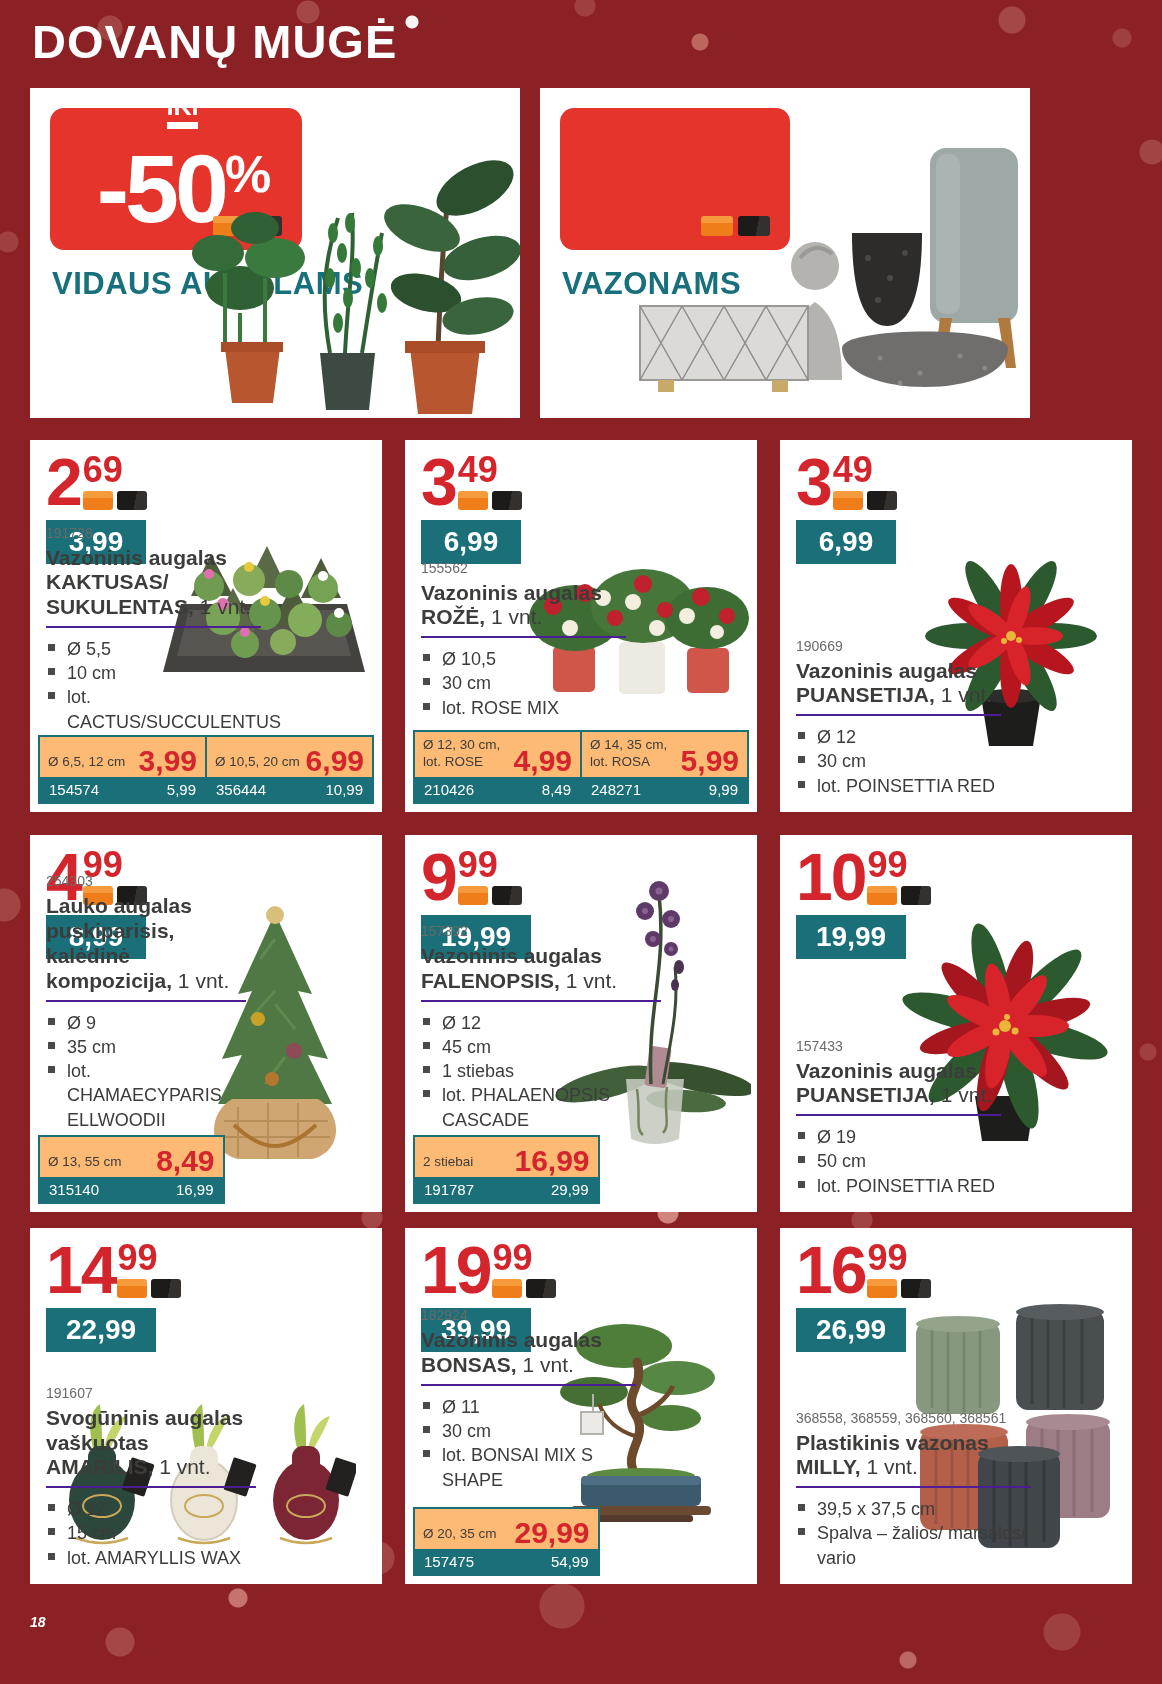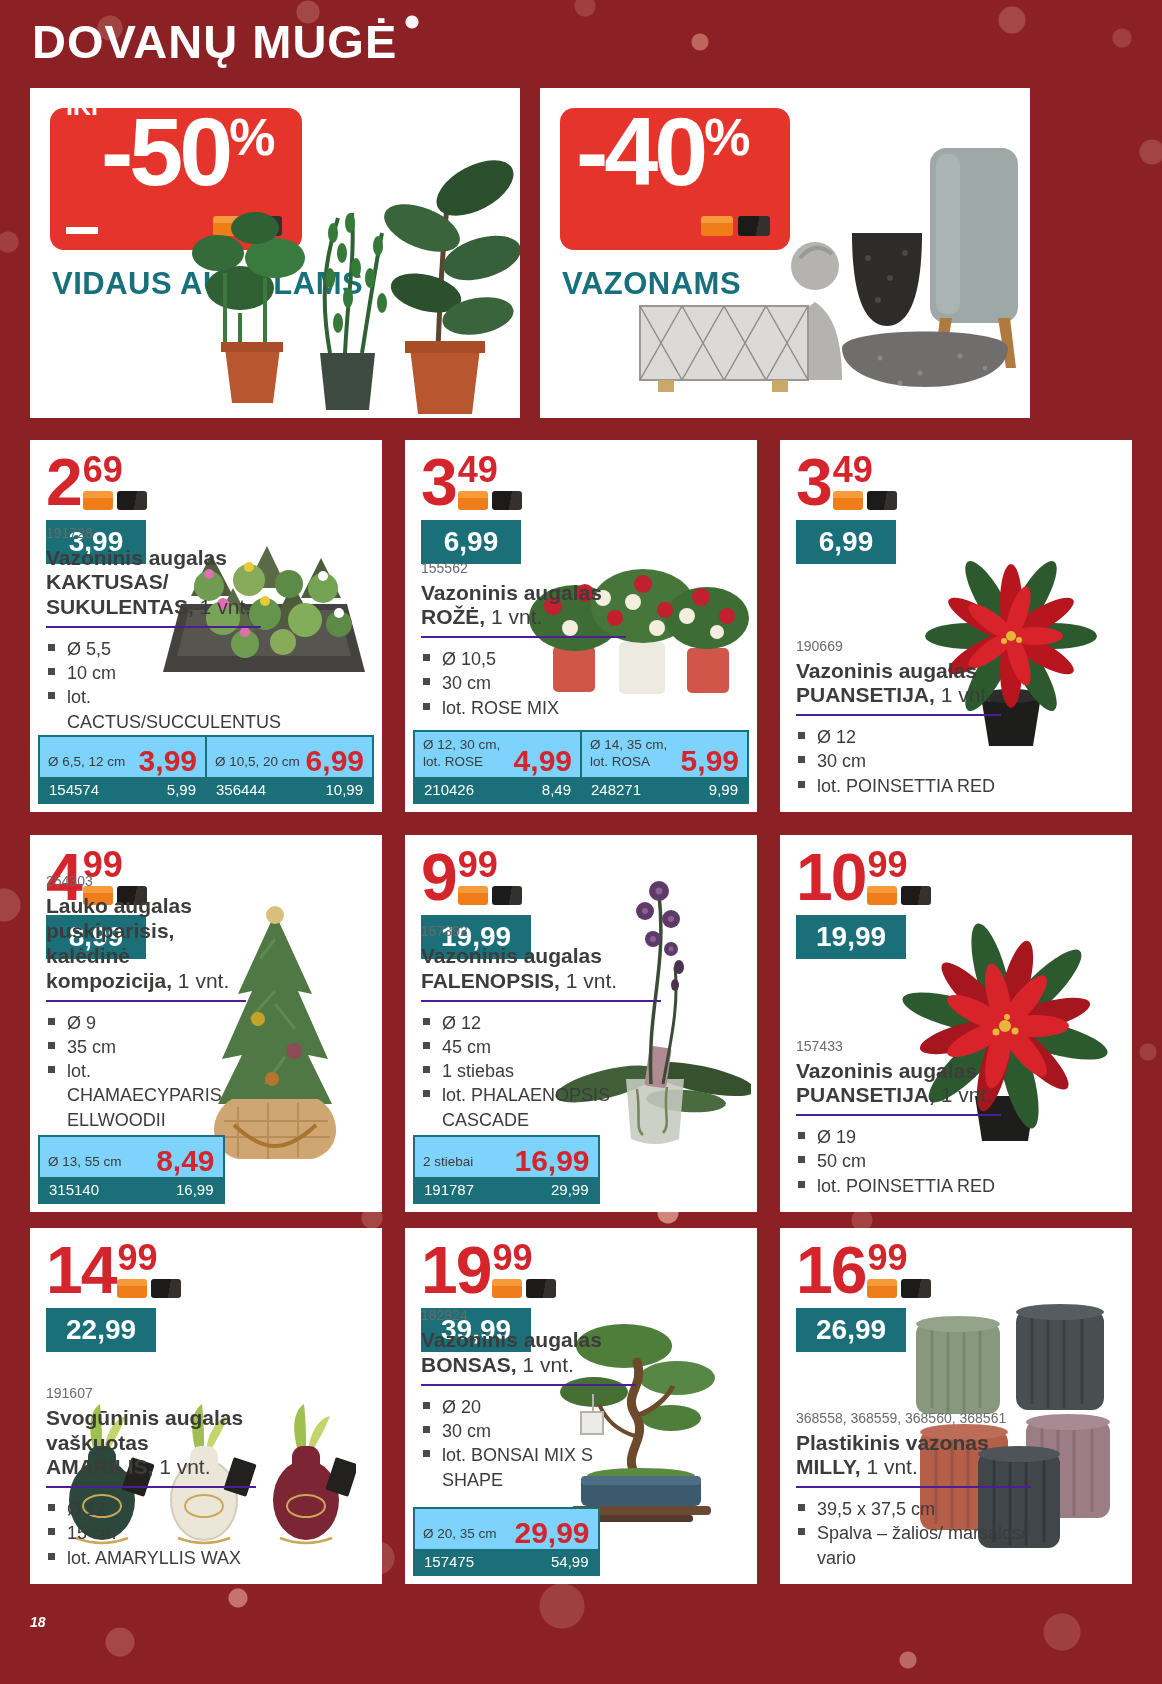--- a/index.html
+++ b/index.html
@@ -38,22 +38,23 @@
     position:absolute;top:14px;left:32px;margin:0;
     color:#ffffff;font-size:47px;font-weight:bold;letter-spacing:1px;
   }
   
   .banner{
     position:absolute;top:88px;height:330px;background:#ffffff;
   }
   .discount-box{
     position:relative;background:#e5342c;border-radius:14px;
     height:142px;margin:20px 0 0 20px;
-    display:flex;padding-left:16px;box-sizing:border-box;
+    display:flex;align-items:center;padding-left:16px;box-sizing:border-box;
     color:#fff;
+    flex-direction:column;
   }
   .iki{
     font-size:25px;font-weight:bold;border-bottom:7px solid #ffffff;
     padding-bottom:1px;margin-right:3px;transform:translateY(-16px);
   }
   .dval{font-size:97px;font-weight:bold;letter-spacing:-4px;line-height:.9;}
   .pct{font-size:52px;letter-spacing:0;display:inline-block;transform:translateY(-30px);}
   .bcards{position:absolute;right:20px;bottom:14px;display:flex;gap:5px;}
   .mini-card{display:inline-block;width:32px;height:20px;border-radius:3px;}
   .mini-card.orange{background:linear-gradient(180deg,#f59b3c 0 35%,#ef7d1a 35%);}
@@ -78,21 +79,21 @@
   .info{position:absolute;left:16px;}
   .pcode{font-size:14px;color:#6a6a69;margin-bottom:5px;}
   .pname{font-size:21px;line-height:1.18;color:#3c3c3b;border-bottom:2px solid #4c1d95;
          padding-bottom:6px;width:fit-content;max-width:100%;}
   .pname b{font-weight:bold;}
   .bullets{list-style:none;margin:9px 0 0;padding:0;}
   .bullets li{position:relative;padding-left:21px;font-size:18px;color:#3c3c3b;line-height:1.35;}
   .bullets li::before{content:"";position:absolute;left:2px;top:7px;width:7px;height:7px;background:#4a4a49;}
   .variants{position:absolute;left:8px;right:8px;bottom:8px;display:flex;}
   .variants.half{right:auto;width:53%;}
-  .variant{flex:1;border:2px solid #1b6f78;background:#7dd3fc;box-sizing:border-box;}
+  .variant{flex:1;border:2px solid #1b6f78;background:#fdba74;box-sizing:border-box;}
   .variant + .variant{border-left:none;}
   .vtop{display:flex;justify-content:space-between;align-items:flex-end;padding:4px 8px 2px;min-height:34px;}
   .vsize{font-size:13.5px;color:#3c3c3b;line-height:1.3;padding-bottom:4px;white-space:pre-line;}
   .vprice{font-size:30px;font-weight:bold;color:#d4242c;line-height:.95;}
   .vrow2{display:flex;justify-content:space-between;background:#1b6f78;color:#fff;
          font-size:15px;padding:4px 9px;}
   .pagenum{position:absolute;left:30px;top:1614px;color:#ffffff;font-size:14px;
            font-weight:bold;font-style:italic;}
 </style>
 </head>
@@ -140,21 +141,20 @@
       <ellipse cx="312" cy="140" rx="40" ry="20" fill="#35603a" transform="rotate(-16 312 140)"></ellipse>
       <ellipse cx="256" cy="175" rx="36" ry="18" fill="#2c4f2e" transform="rotate(14 256 175)"></ellipse>
       <ellipse cx="308" cy="198" rx="36" ry="18" fill="#3a653c" transform="rotate(-10 308 198)"></ellipse>
       <polygon points="240,230 310,230 302,296 248,296" fill="#b8572f"></polygon>
       <rect x="235" y="223" width="80" height="12" fill="#a84d28"></rect>
     </svg>
   </section>
 
   <section class="banner" style="left:540px;width:490px;">
     <div class="discount-box" style="width:230px;">
-      <span class="dval"><span>-40</span><span class="pct">%</span></span>
       <span class="bcards">
         <span class="mini-card orange"></span>
         <span class="mini-card black"></span>
       </span>
     </div>
     <div class="banner-label">VAZONAMS</div>
     <svg class="banner-art" width="430" height="300" viewBox="0 0 430 300">
       <rect x="330" y="30" width="88" height="175" rx="16" fill="#9da8a7"></rect>
       <rect x="336" y="36" width="24" height="160" rx="10" fill="#aab4b2"></rect>
       <polygon points="340,200 352,200 344,250 334,250" fill="#b07a3f"></polygon>
@@ -644,21 +644,21 @@
         <ellipse cx="122" cy="190" rx="54" ry="8" fill="#5d8a42"></ellipse>
         <rect x="62" y="190" width="120" height="30" rx="6" fill="#3c5a6e"></rect>
         <rect x="62" y="190" width="120" height="9" rx="4" fill="#4d6e84"></rect>
         <rect x="52" y="220" width="140" height="9" rx="4" fill="#6b4a33"></rect>
         <rect x="70" y="229" width="104" height="7" rx="3" fill="#55392a"></rect>
       </svg>
       <div class="info" style="width:215px;bottom:92px;">
         <div class="pcode">182924</div>
         <div class="pname"><b>Vazoninis augalas BONSAS,</b><span> 1 vnt.</span></div>
         <ul class="bullets">
-          <li>Ø 20</li>
+          <li>Ø 11</li>
           <li>30 cm</li>
           <li>lot. BONSAI MIX S SHAPE</li>
         </ul>
       </div>
       <div class="variants half">
         <div class="variant">
           <div class="vtop">
               <span class="vsize">Ø 20, 35 cm</span>
               <span class="vprice">29,99</span>
             </div>

